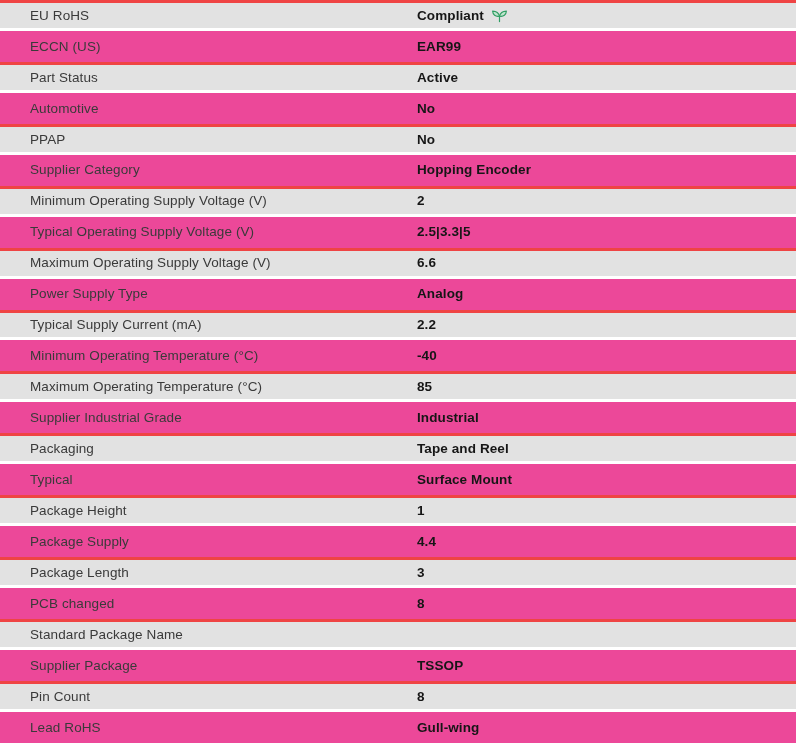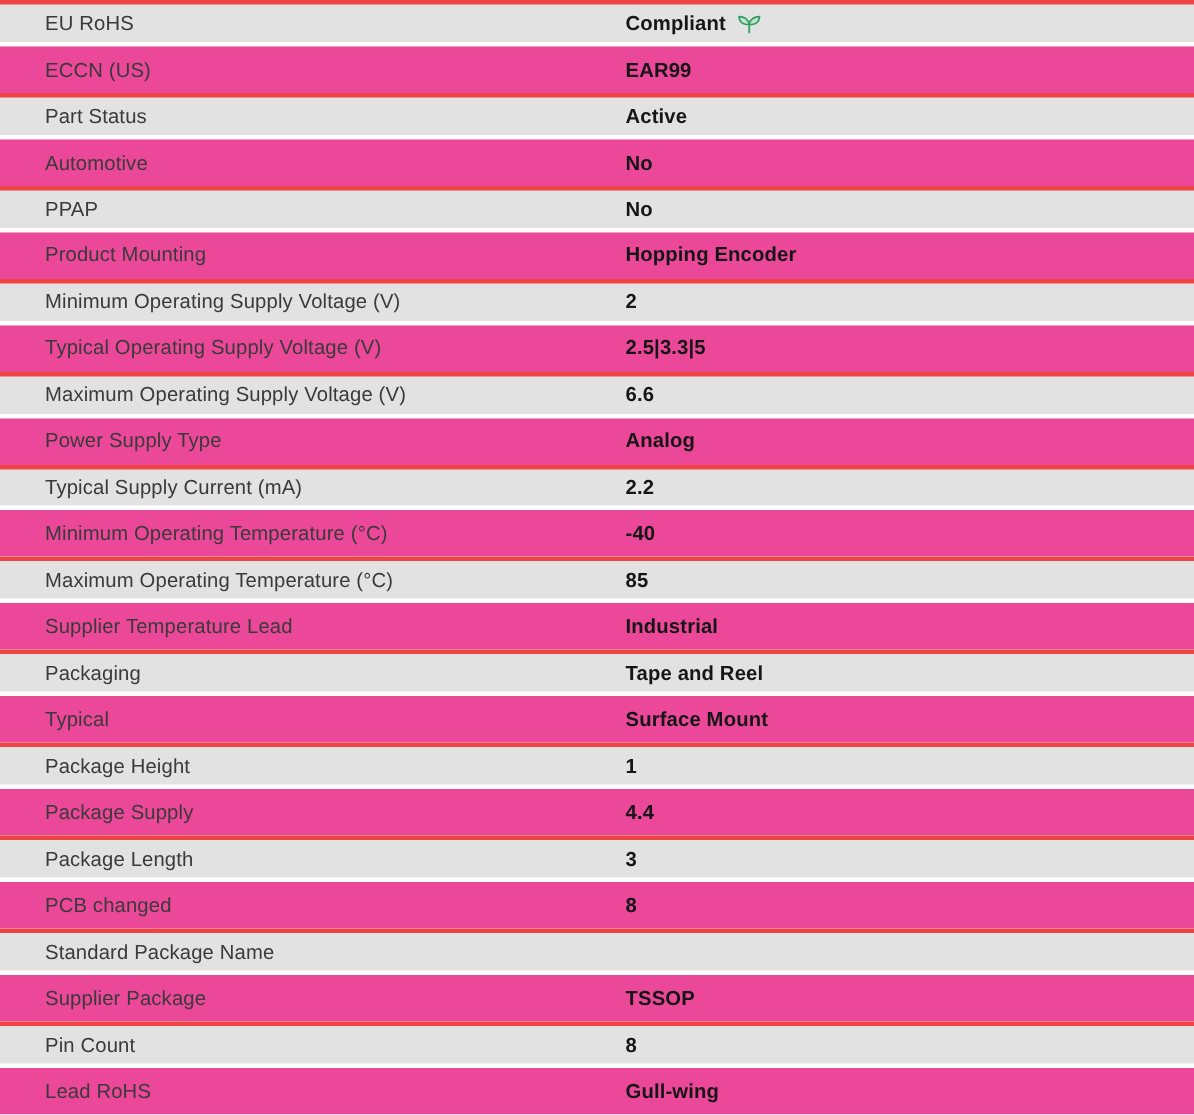--- a/index.html
+++ b/index.html
@@ -109,21 +109,21 @@
 
   <div class="row striped">
     <div class="cell label">PPAP</div>
     <div class="cell value">
       <span class="value-text">No</span>
 
     </div>
   </div>
 
   <div class="row">
-    <div class="cell label">Product Mounting</div>
+    <div class="cell label">Supplier Category</div>
     <div class="cell value">
       <span class="value-text">Hopping Encoder</span>
 
     </div>
   </div>
 
   <div class="row striped">
     <div class="cell label">Minimum Operating Supply Voltage (V)</div>
     <div class="cell value">
       <span class="value-text">2</span>
@@ -173,21 +173,21 @@
 
   <div class="row striped">
     <div class="cell label">Maximum Operating Temperature (°C)</div>
     <div class="cell value">
       <span class="value-text">85</span>
 
     </div>
   </div>
 
   <div class="row">
-    <div class="cell label">Supplier Temperature Lead</div>
+    <div class="cell label">Supplier Industrial Grade</div>
     <div class="cell value">
       <span class="value-text">Industrial</span>
 
     </div>
   </div>
 
   <div class="row striped">
     <div class="cell label">Packaging</div>
     <div class="cell value">
       <span class="value-text">Tape and Reel</span>

